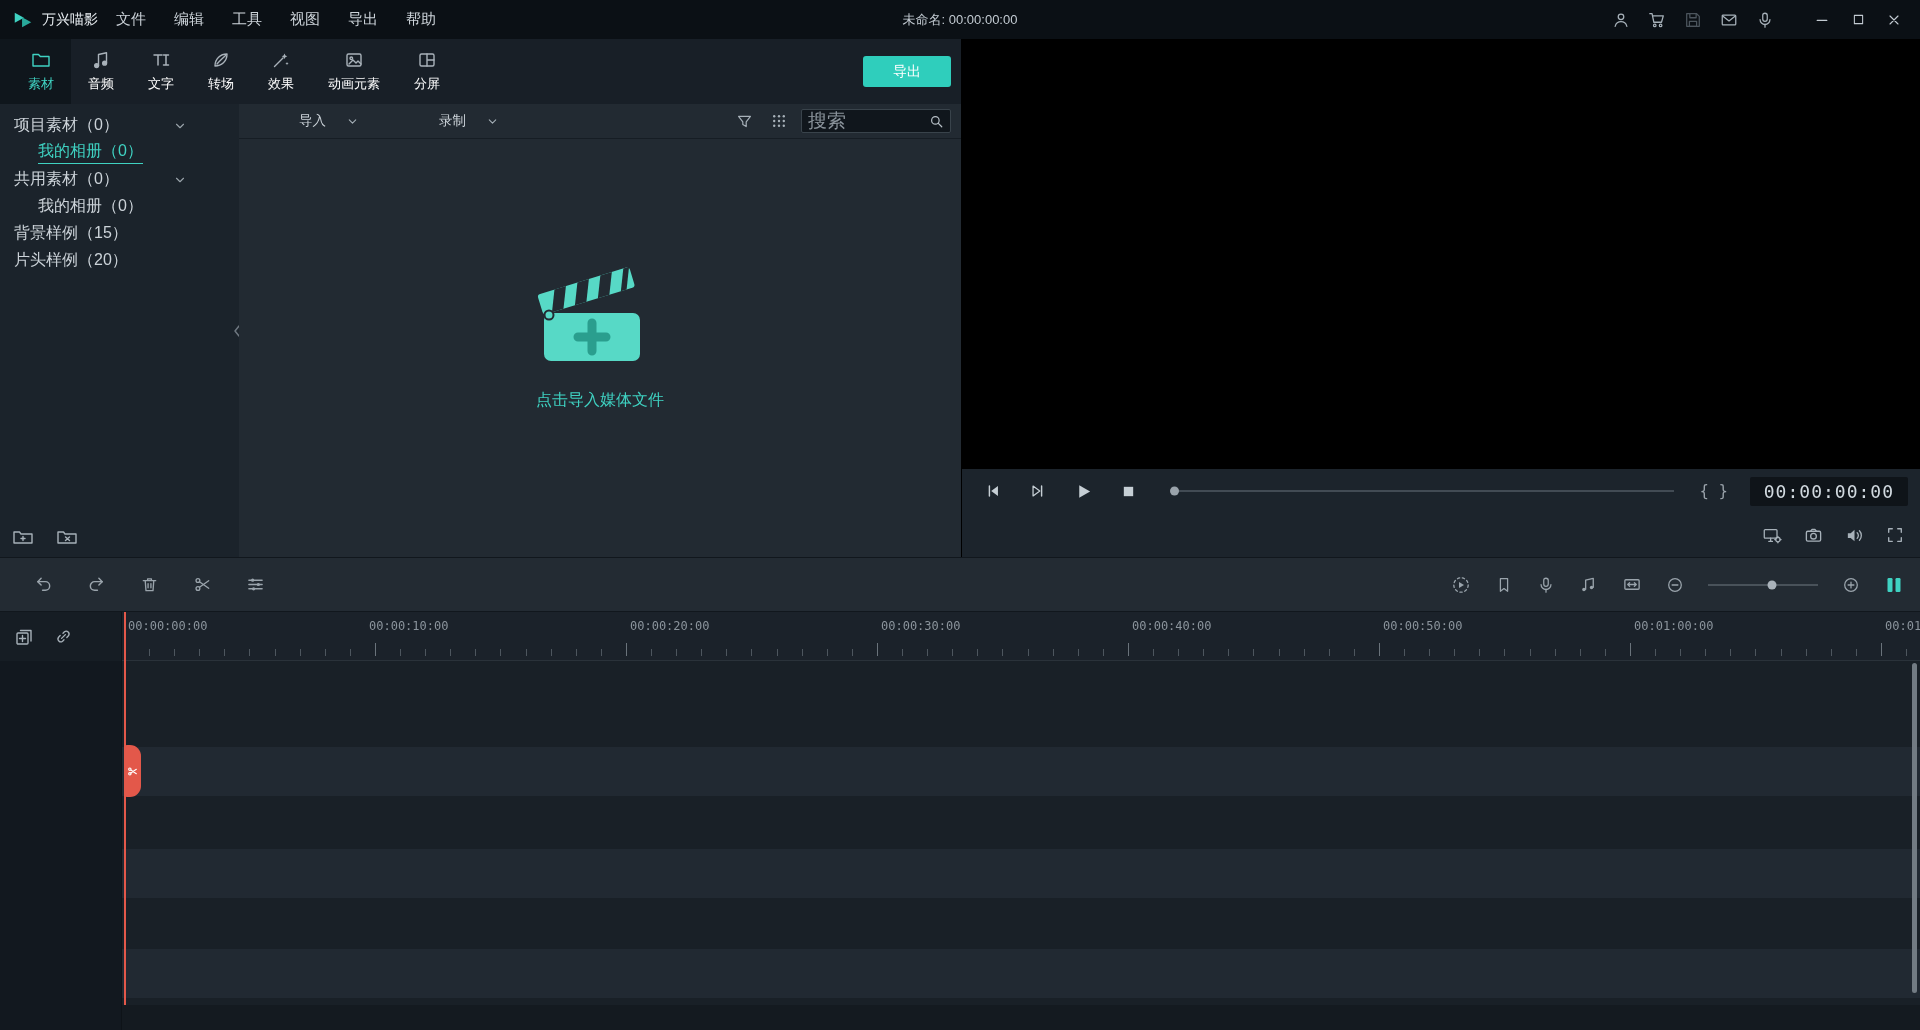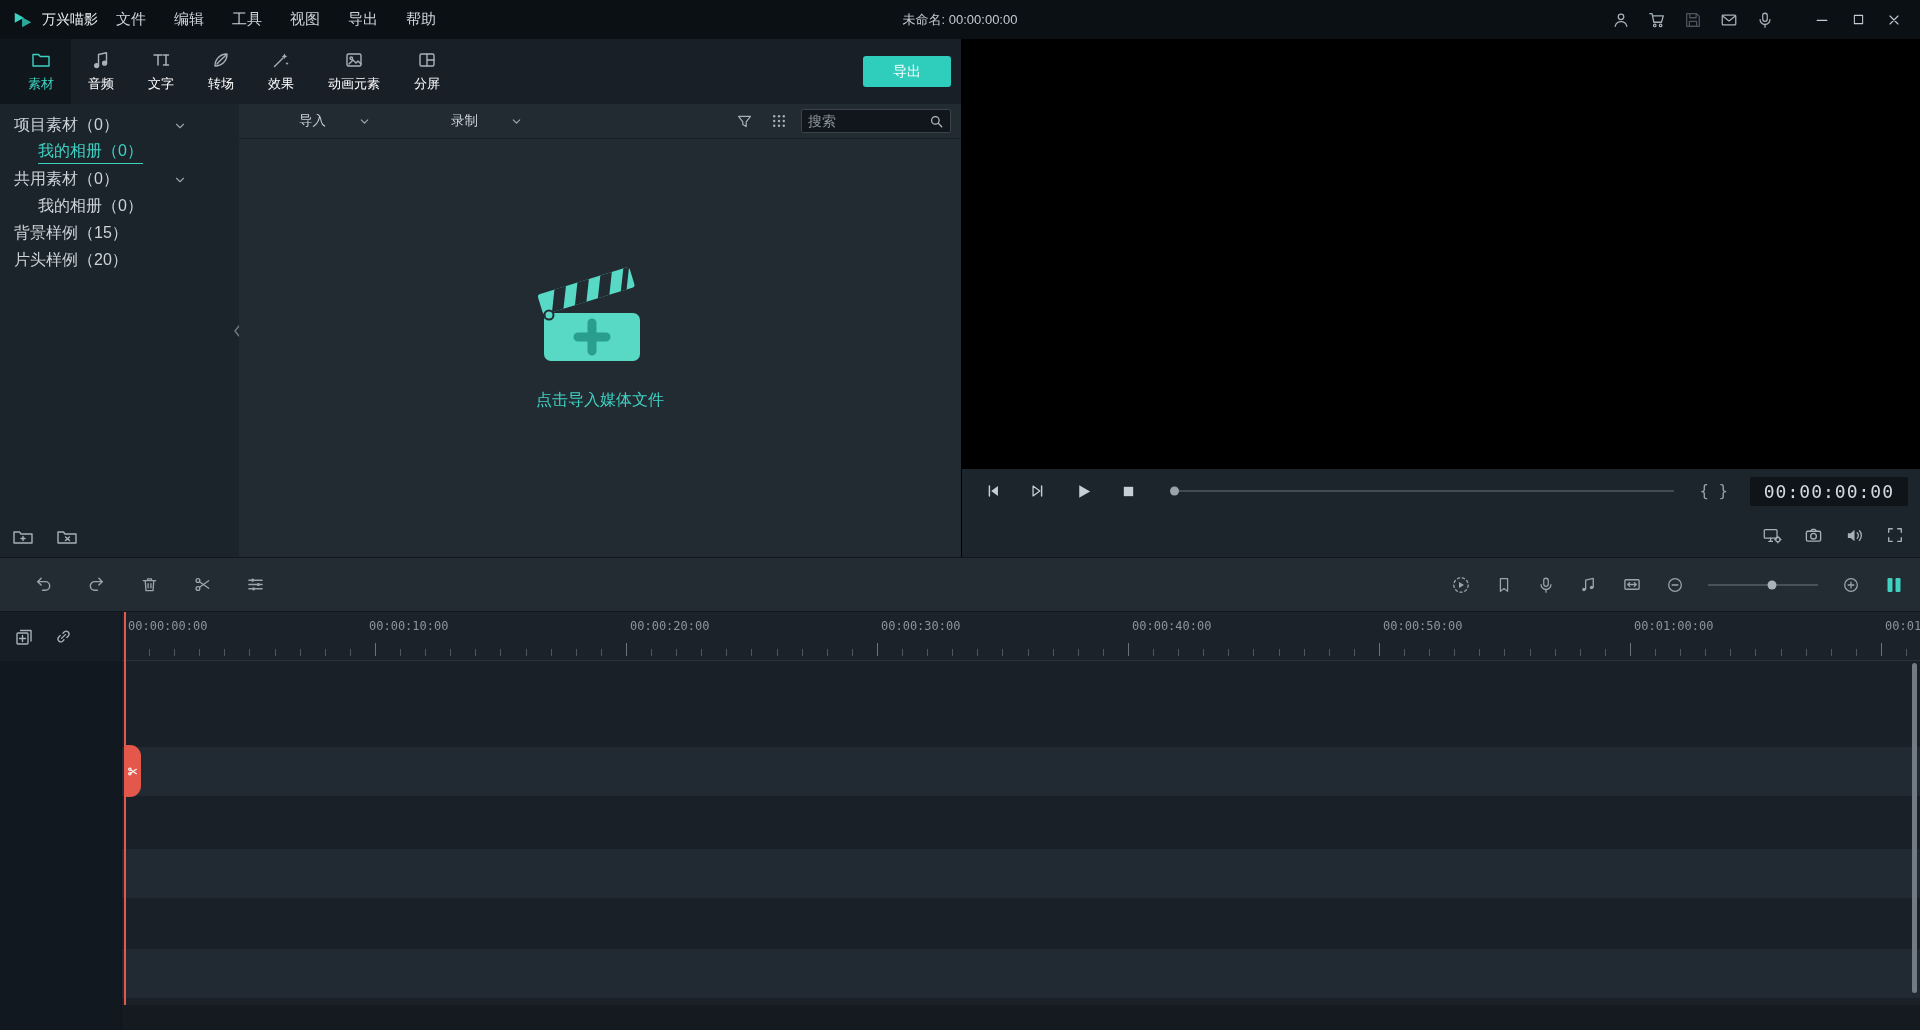--- a/index.html
+++ b/index.html
@@ -43,29 +43,29 @@
   .side-item.indent { padding-left:38px; }
   .side-item.selected { color:#3fd2c2; }
   .side-item.selected .side-label { border-bottom:1px solid #3fd2c2; padding-bottom:1px; }
   .side-item .chev { position:absolute; right:52px; color:#9aa3ab; }
   .sidebar-bottom { position:absolute; bottom:10px; left:12px; display:flex; gap:22px; color:#a7b1b9; }
   .collapse-handle { position:absolute; right:-3px; top:50%; transform:translateY(-50%); color:#6f7880; }
 
   .media-area { position:relative; flex:1; background:#222a32; display:flex; flex-direction:column; }
   .media-topbar { height:35px; display:flex; align-items:center; border-bottom:1px solid #161d24;
                   padding:0 10px 0 60px; color:#ccd3d9; font-size:13.5px; }
-  .dropdown { display:flex; align-items:center; gap:32px; margin-right:80px; }
+  .dropdown { display:flex; align-items:center; gap:20px; margin-right:80px; }
   .dropdown .chev { color:#9aa3ab; }
   .media-topbar .spacer { flex:1; }
   .media-topbar .ic { color:#a7b1b9; }
   .topbar-icons { display:flex; align-items:center; gap:18px; margin-right:14px; }
   .search-box { display:flex; align-items:center; width:150px; height:24px; background:#10161c;
                 border:1px solid #39434b; border-radius:2px; padding:0 6px; }
   .search-box input { flex:1; background:transparent; border:none; outline:none; color:#ccd3d9;
-                      font-size:14px; font-family:"Liberation Sans",sans-serif; width:100px; }
+                      font-size:19px; font-family:"Liberation Sans",sans-serif; width:100px; }
   .search-box input::placeholder { color:#8b949c; }
   .search-box .ic { color:#b8c1c8; }
 
   .media-empty { flex:1; display:flex; flex-direction:column; align-items:center; justify-content:center;
                  gap:22px; padding-bottom:30px; }
   .empty-hint { color:#3fd2c2; font-size:16px; }
 
   
   .preview-section { position:absolute; top:39px; left:961px; right:0; height:518px; background:#1c242c;
                      border-left:1px solid #000; display:flex; flex-direction:column; }

